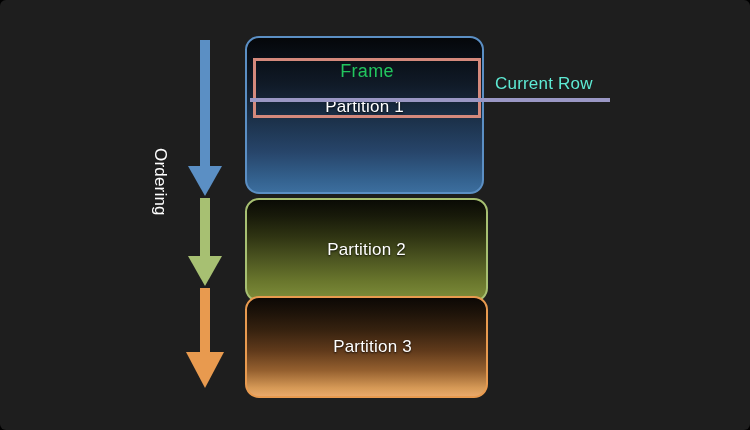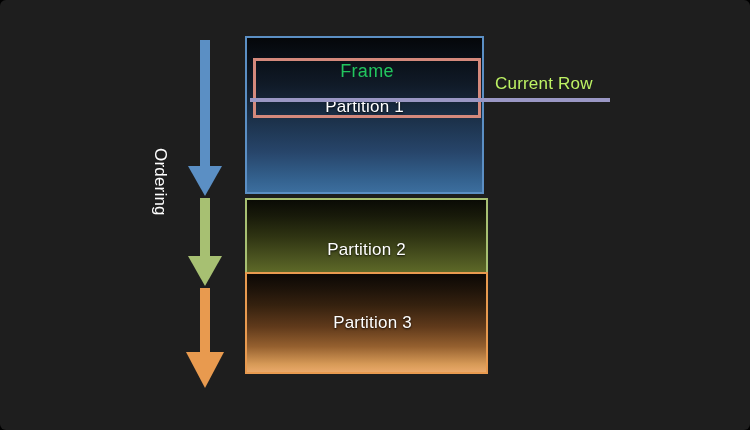--- a/index.html
+++ b/index.html
@@ -33,20 +33,21 @@
     transform: rotate(90deg);
   }
 
   
   .partition {
     position: absolute;
     box-sizing: border-box;
     display: flex;
     align-items: center;
     justify-content: center;
+    border-radius: 14px;
   }
   .partition-label {
     color: #ffffff;
     font-size: 17px;
     text-shadow: 0 1px 2px rgba(0,0,0,0.85);
     letter-spacing: 0.2px;
   }
 
   #partition-1 {
     left: 245px;
@@ -78,21 +79,21 @@
       #0a0b05 0%,
       #181a0a 16%,
       #2e3312 36%,
       #4b5420 58%,
       #68752c 80%,
       #7e8d3a 100%);
   }
 
   #partition-3 {
     left: 245px;
-    top: 272px;
+    top: 296px;
     width: 243px;
     height: 102px;
     border: 2px solid #e89a4f;
     background: linear-gradient(to bottom,
       #0c0805 0%,
       #1c1209 14%,
       #35210f 32%,
       #603a1b 54%,
       #95602f 74%,
       #d79a57 92%,
@@ -127,21 +128,21 @@
     left: 250px;
     top: 98px;
     width: 360px;
     height: 4px;
     background: #9a97c4;
   }
   #current-row-label {
     position: absolute;
     left: 495px;
     top: 74px;
-    color: #bef264;
+    color: #5eead4;
     font-size: 17px;
     letter-spacing: 0.2px;
     white-space: nowrap;
   }
 </style>
 </head>
 <body>
 
 <div id="canvas">
 

